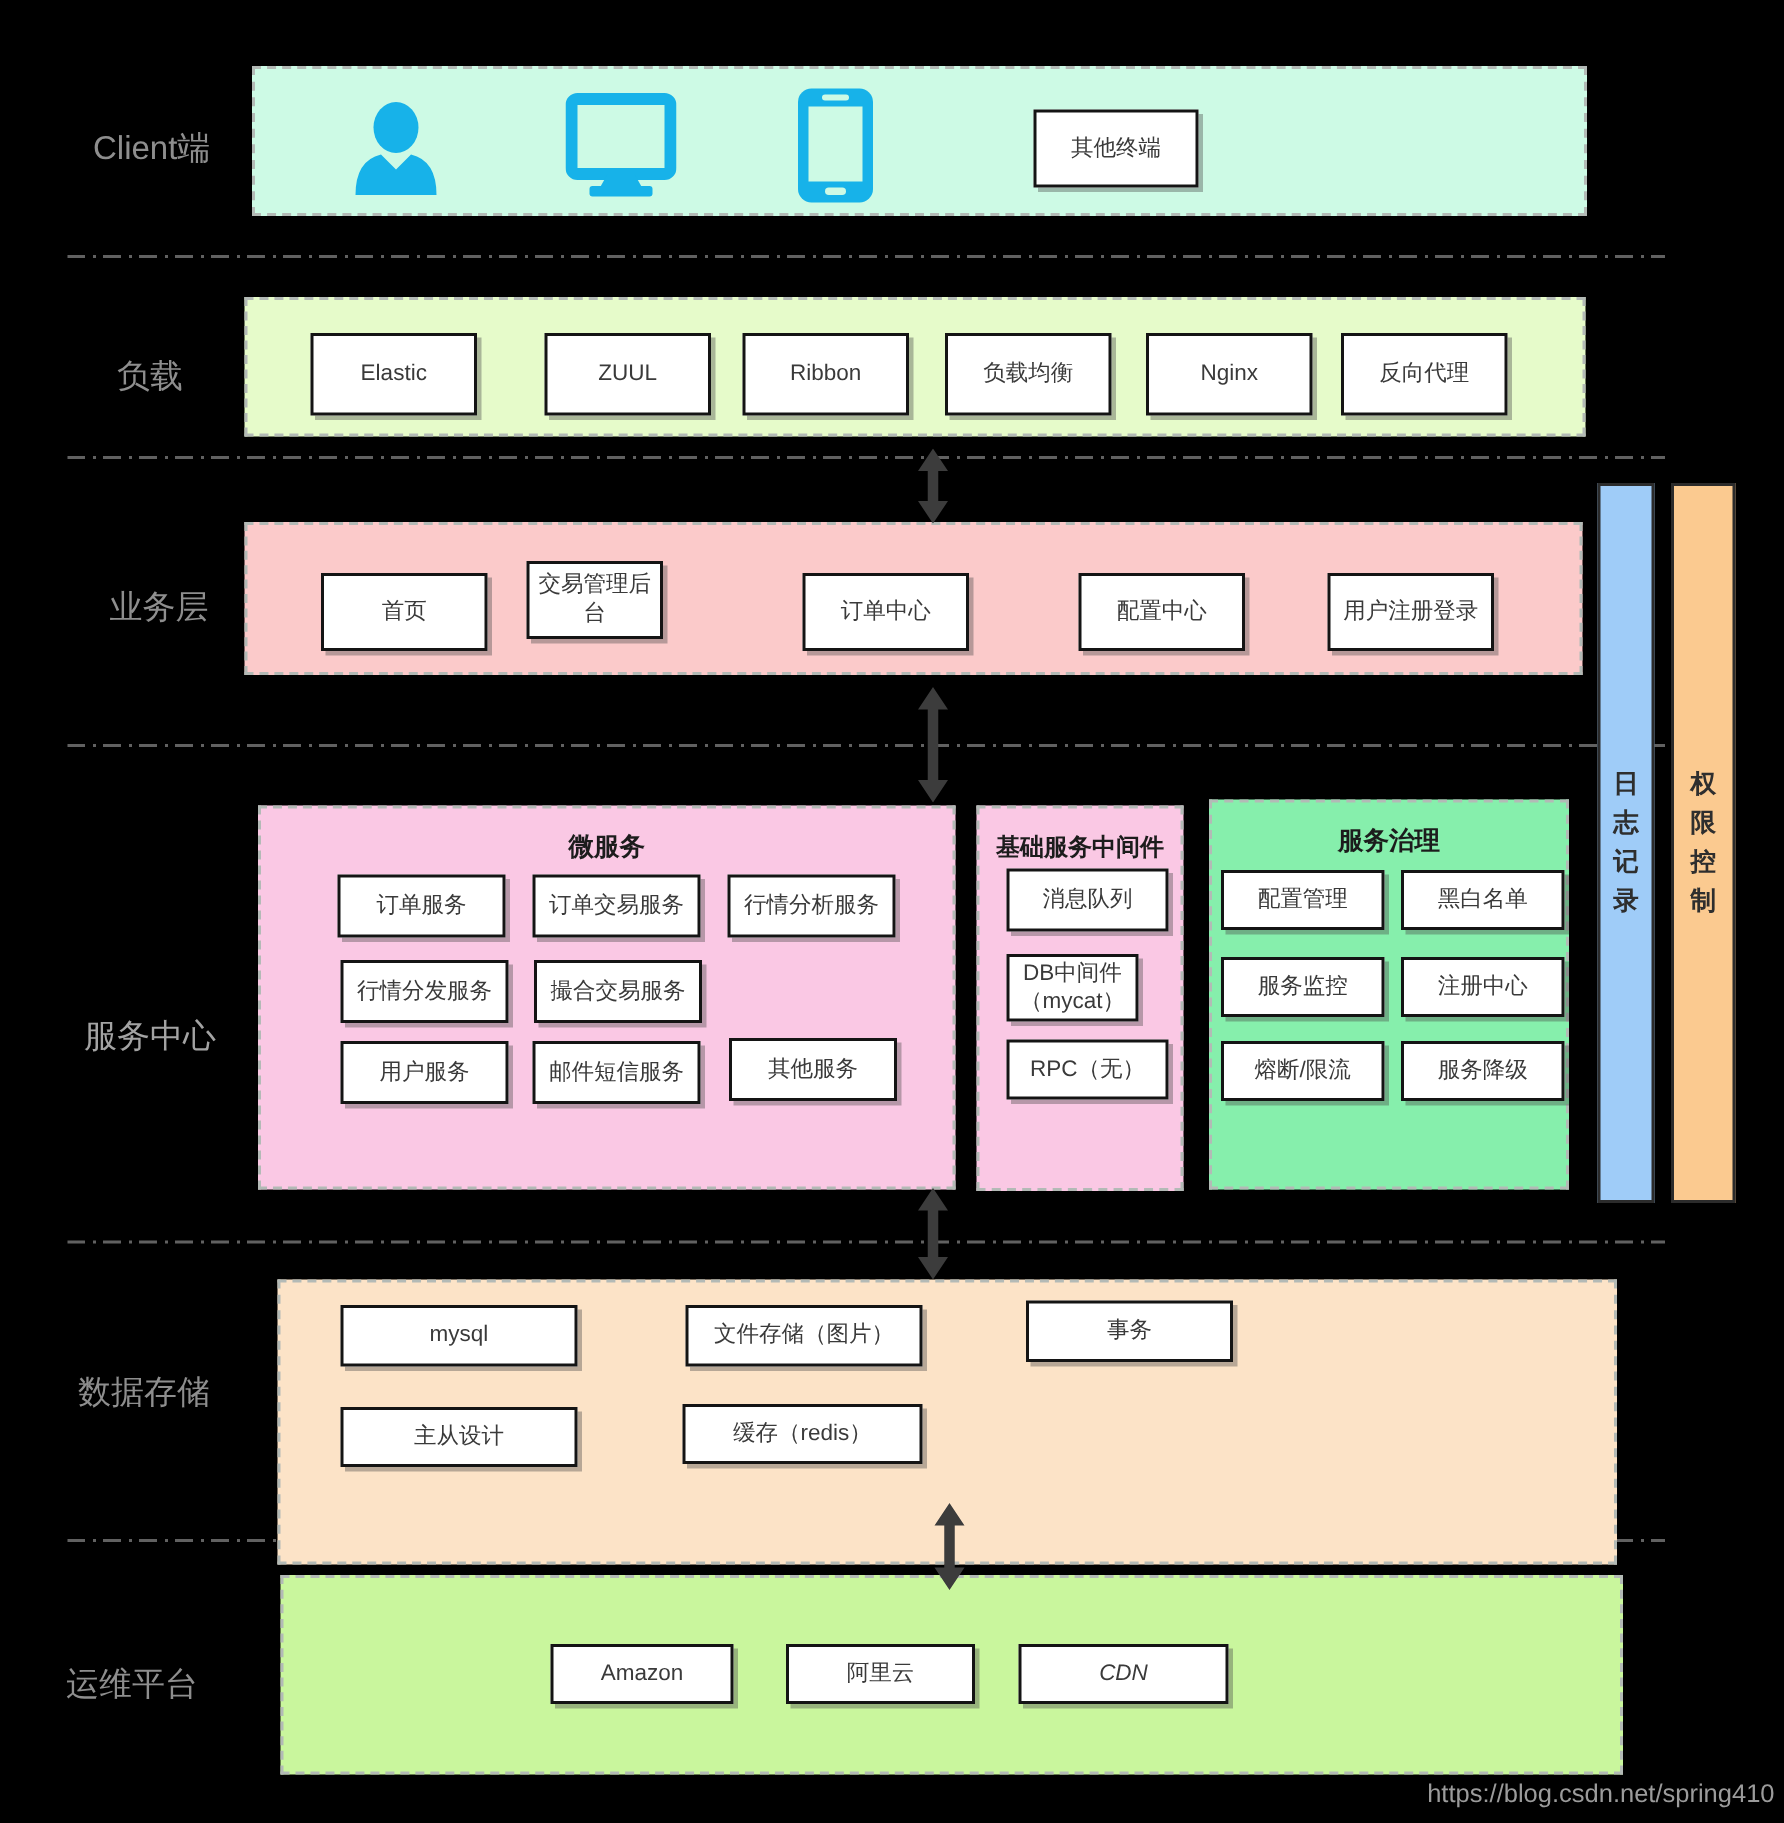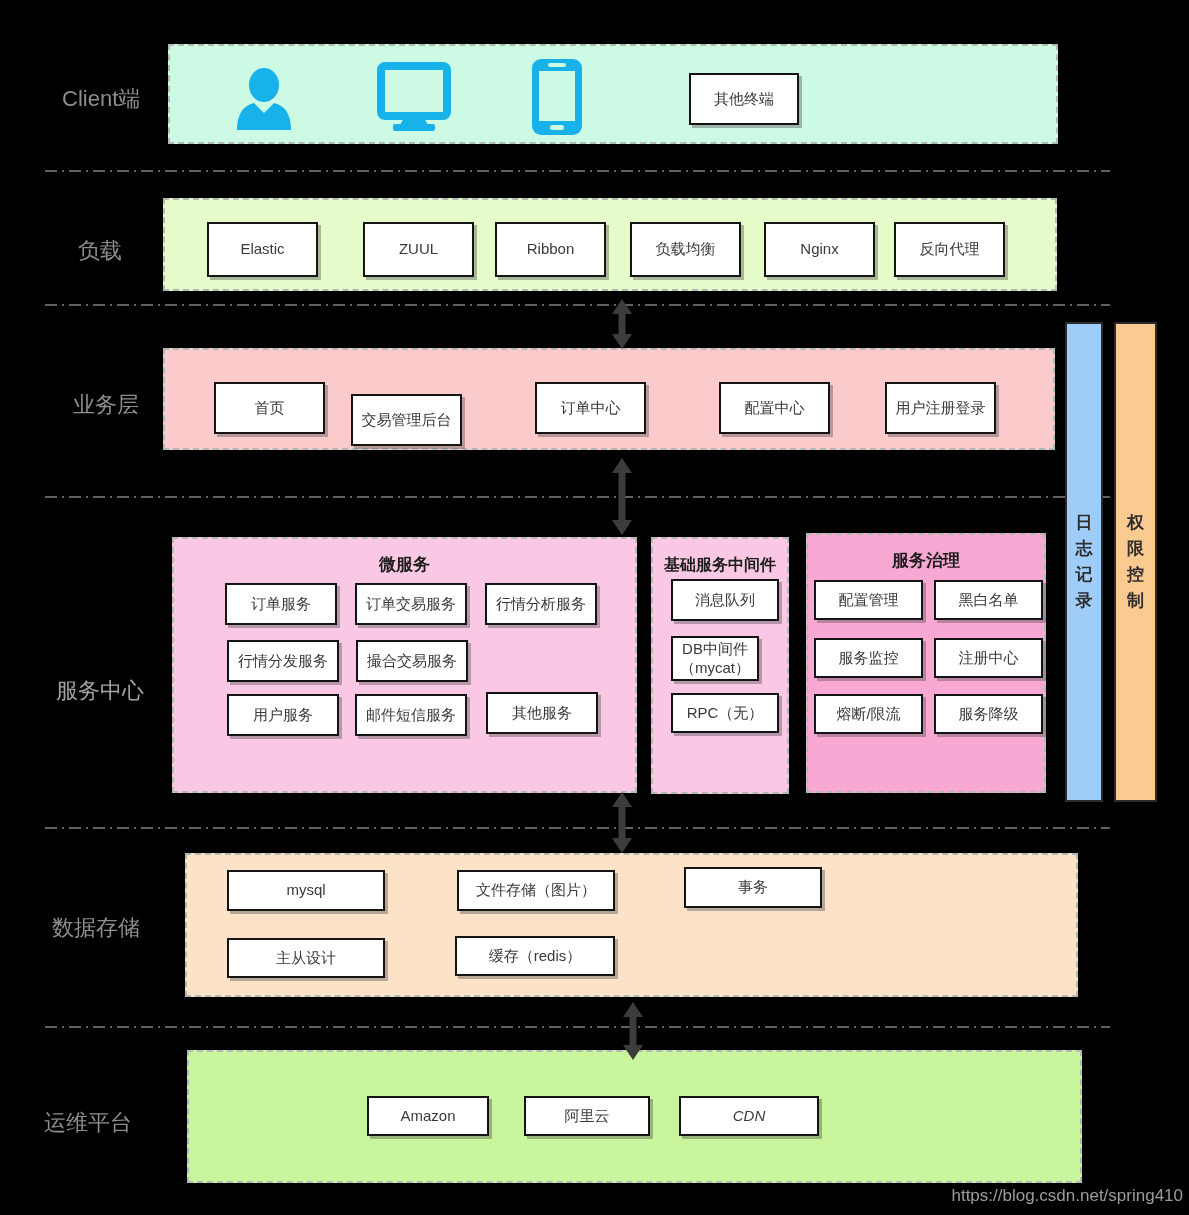--- a/index.html
+++ b/index.html
@@ -68,21 +68,21 @@
     <div class="wbox" style="left:42px;top:22px;width:111px;height:55px;">Elastic</div>
     <div class="wbox" style="left:198px;top:22px;width:111px;height:55px;">ZUUL</div>
     <div class="wbox" style="left:330px;top:22px;width:111px;height:55px;">Ribbon</div>
     <div class="wbox" style="left:465px;top:22px;width:111px;height:55px;">负载均衡</div>
     <div class="wbox" style="left:599px;top:22px;width:111px;height:55px;">Nginx</div>
     <div class="wbox" style="left:729px;top:22px;width:111px;height:55px;">反向代理</div>
   </div>
 
   <div class="band" style="left: 163px; top: 348px; width: 892px; height: 102px; background-color: rgb(251, 202, 202);">
     <div class="wbox" style="left:49px;top:32px;width:111px;height:52px;">首页</div>
-    <div class="wbox" style="left:186px;top:44px;width:111px;height:52px;">交易管理后台</div>
+    <div class="wbox" style="left:186px;top:24px;width:91px;height:52px;">交易管理后台</div>
     <div class="wbox" style="left:370px;top:32px;width:111px;height:52px;">订单中心</div>
     <div class="wbox" style="left:554px;top:32px;width:111px;height:52px;">配置中心</div>
     <div class="wbox" style="left:720px;top:32px;width:111px;height:52px;">用户注册登录</div>
   </div>
 
   <div class="panel" style="left: 172px; top: 537px; width: 465px; height: 256px; background-color: rgb(250, 200, 228);">
     <div class="ptitle" style="top:14px;">微服务</div>
     <div class="wbox" style="left:51px;top:44px;width:112px;height:42px;">订单服务</div>
     <div class="wbox" style="left:181px;top:44px;width:112px;height:42px;">订单交易服务</div>
     <div class="wbox" style="left:311px;top:44px;width:112px;height:42px;">行情分析服务</div>
@@ -94,38 +94,38 @@
   </div>
 
   <div class="panel" style="left: 651px; top: 537px; width: 138px; height: 257px; background-color: rgb(250, 200, 228);">
     <div class="ptitle" style="top:16px;font-size:16px;">基础服务中间件</div>
     <div class="wbox" style="left:18px;top:40px;width:108px;height:42px;">消息队列</div>
     <div class="wbox" style="left:18px;top:97px;width:88px;height:45px;">DB中间件
 （mycat）</div>
     <div class="wbox" style="left:18px;top:154px;width:108px;height:40px;">RPC（无）</div>
   </div>
 
-  <div class="panel" style="left: 806px; top: 533px; width: 240px; height: 260px; background-color: #f9a8d4;">
+  <div class="panel" style="left: 806px; top: 533px; width: 240px; height: 260px; background-color: #86efac;">
     <div class="ptitle" style="top:14px;">服务治理</div>
     <div class="wbox" style="left:6px;top:45px;width:109px;height:40px;">配置管理</div>
     <div class="wbox" style="left:126px;top:45px;width:109px;height:40px;">黑白名单</div>
     <div class="wbox" style="left:6px;top:103px;width:109px;height:40px;">服务监控</div>
     <div class="wbox" style="left:126px;top:103px;width:109px;height:40px;">注册中心</div>
     <div class="wbox" style="left:6px;top:159px;width:109px;height:40px;">熔断/限流</div>
     <div class="wbox" style="left:126px;top:159px;width:109px;height:40px;">服务降级</div>
   </div>
 
   <div class="vbar" style="left: 1065px; top: 322px; width: 38px; height: 480px; background-color: rgb(159, 204, 248);">
     <div class="vtext">日志记录</div>
   </div>
   <div class="vbar" style="left: 1114px; top: 322px; width: 43px; height: 480px; background-color: rgb(251, 202, 144);">
     <div class="vtext">权限控制</div>
   </div>
 
-  <div class="band" style="left: 185px; top: 853px; width: 893px; height: 144px; background-color: rgb(252, 227, 199);">
+  <div class="band" style="left: 185px; top: 853px; width: 893px; height: 190px; background-color: rgb(252, 227, 199);">
     <div class="wbox" style="left:40px;top:15px;width:158px;height:41px;">mysql</div>
     <div class="wbox" style="left:270px;top:15px;width:158px;height:41px;">文件存储（图片）</div>
     <div class="wbox" style="left:497px;top:12px;width:138px;height:41px;">事务</div>
     <div class="wbox" style="left:40px;top:83px;width:158px;height:40px;">主从设计</div>
     <div class="wbox" style="left:268px;top:81px;width:160px;height:40px;">缓存（redis）</div>
   </div>
 
   <div class="band" style="left: 187px; top: 1050px; width: 895px; height: 133px; background-color: rgb(201, 246, 157);">
     <div class="wbox" style="left:178px;top:44px;width:122px;height:40px;">Amazon</div>
     <div class="wbox" style="left:335px;top:44px;width:126px;height:40px;">阿里云</div>

